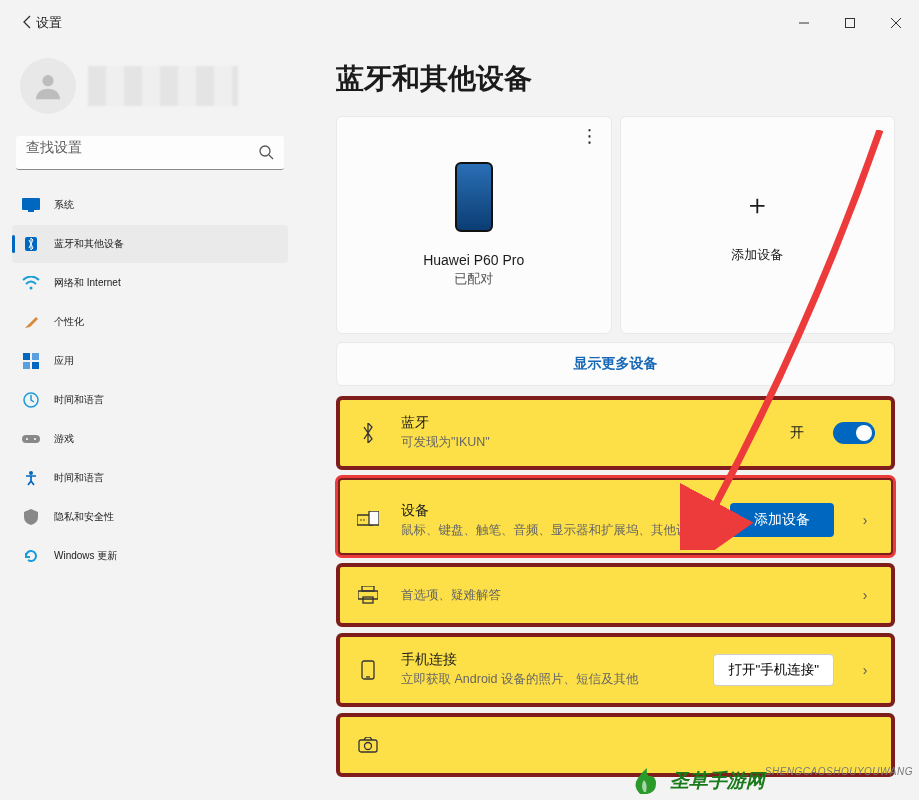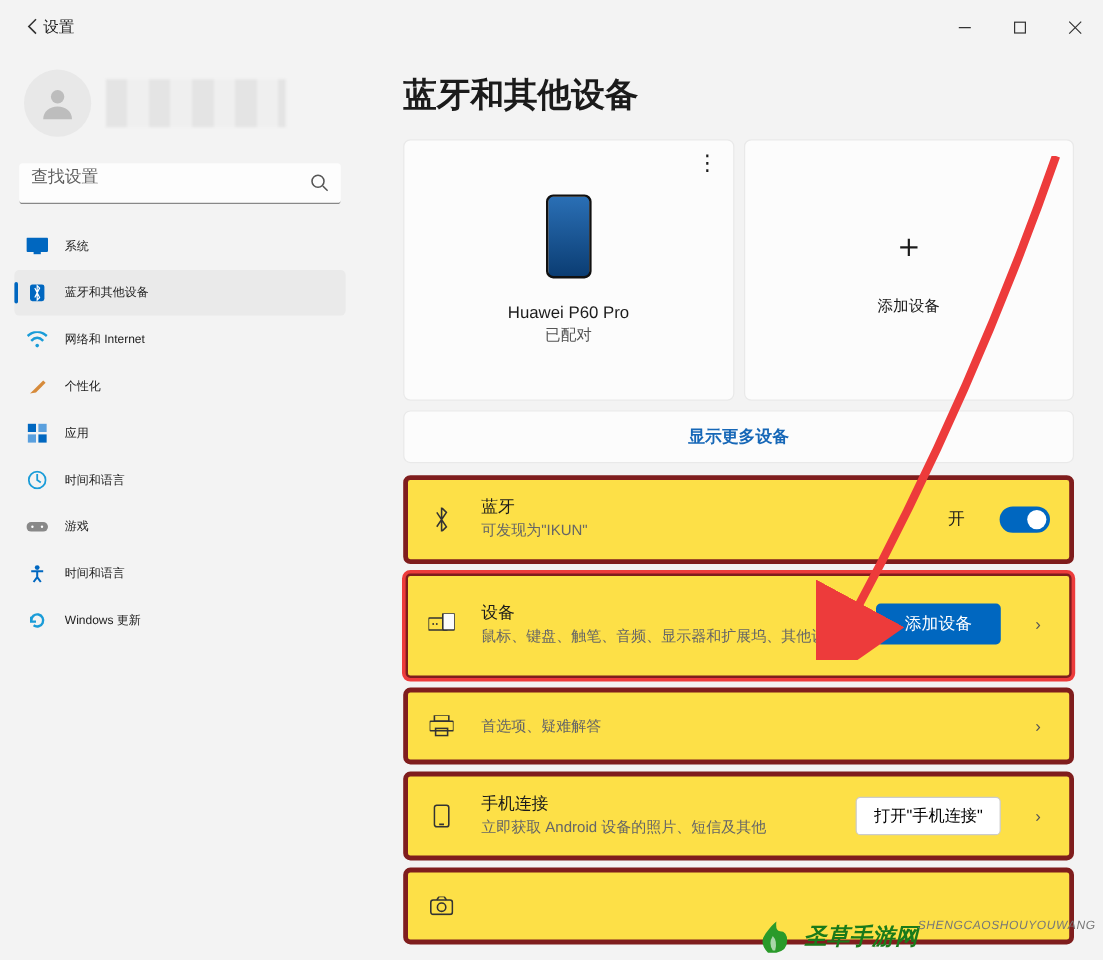--- a/index.html
+++ b/index.html
@@ -99,21 +99,21 @@
     height: 44px; display:flex; align-items:center; justify-content:center;
     color:#1667b7; cursor:pointer; margin-bottom: 10px; font-weight: bold;
   }
 
   
   .setting-row {
     background:#fde047; border:4px solid #7f1d1d; border-radius:6px;
     display:flex; align-items:center; padding: 14px 16px; margin-bottom: 6px;
     gap: 21px; min-height: 64px;
   }
-  .setting-row.highlighted { outline: 3px solid #ed3b3b; outline-offset: -2px; padding-top:22px; padding-bottom:24px;}
+  .setting-row.highlighted { outline: 3px solid #ed3b3b; outline-offset: -2px; padding-top:22px; padding-bottom:14px;}
   .row-icon { width: 24px; display:flex; align-items:center; justify-content:center; flex-shrink:0;}
   .row-text { flex:1; }
   .row-title { font-size: 14px; }
   .row-sub { font-size: 12.5px; color:#666; margin-top:2px; line-height:1.4;}
   .row-action-label { font-size:14px; margin-right:8px;}
   .toggle {
     width: 42px; height: 22px; background:#0067c0; border-radius: 11px;
     position:relative; cursor:pointer;
   }
   .toggle::after {
@@ -267,20 +267,28 @@
         <span class="nav-label">游戏</span>
       </li>
       <li class="nav-item">
         <span class="nav-icon">
             <svg width="16" height="16" viewBox="0 0 16 16">
               <circle cx="8" cy="3" r="2" fill="#0067c0"></circle>
               <path d="M3 6 L13 6 M8 6 L8 11 M8 11 L5 15 M8 11 L11 15" stroke="#0067c0" stroke-width="1.7" fill="none"></path>
             </svg>
           </span>
         <span class="nav-label">时间和语言</span>
+      </li>
+      <li class="nav-item">
+        <span class="nav-icon">
+            <svg width="14" height="16" viewBox="0 0 14 16">
+              <path d="M7 0 L14 3 L14 8 Q14 14 7 16 Q0 14 0 8 L0 3 Z" fill="#888"></path>
+            </svg>
+          </span>
+        <span class="nav-label">隐私和安全性</span>
       </li>
       <li class="nav-item">
         <span class="nav-icon">
             <svg width="16" height="16" viewBox="0 0 16 16">
               <path d="M3 8 A5 5 0 1 1 5 12" fill="none" stroke="#1a9cd8" stroke-width="2"></path>
               <path d="M3 5 L3 9 L7 9" fill="none" stroke="#1a9cd8" stroke-width="2"></path>
             </svg>
           </span>
         <span class="nav-label">Windows 更新</span>
       </li>

